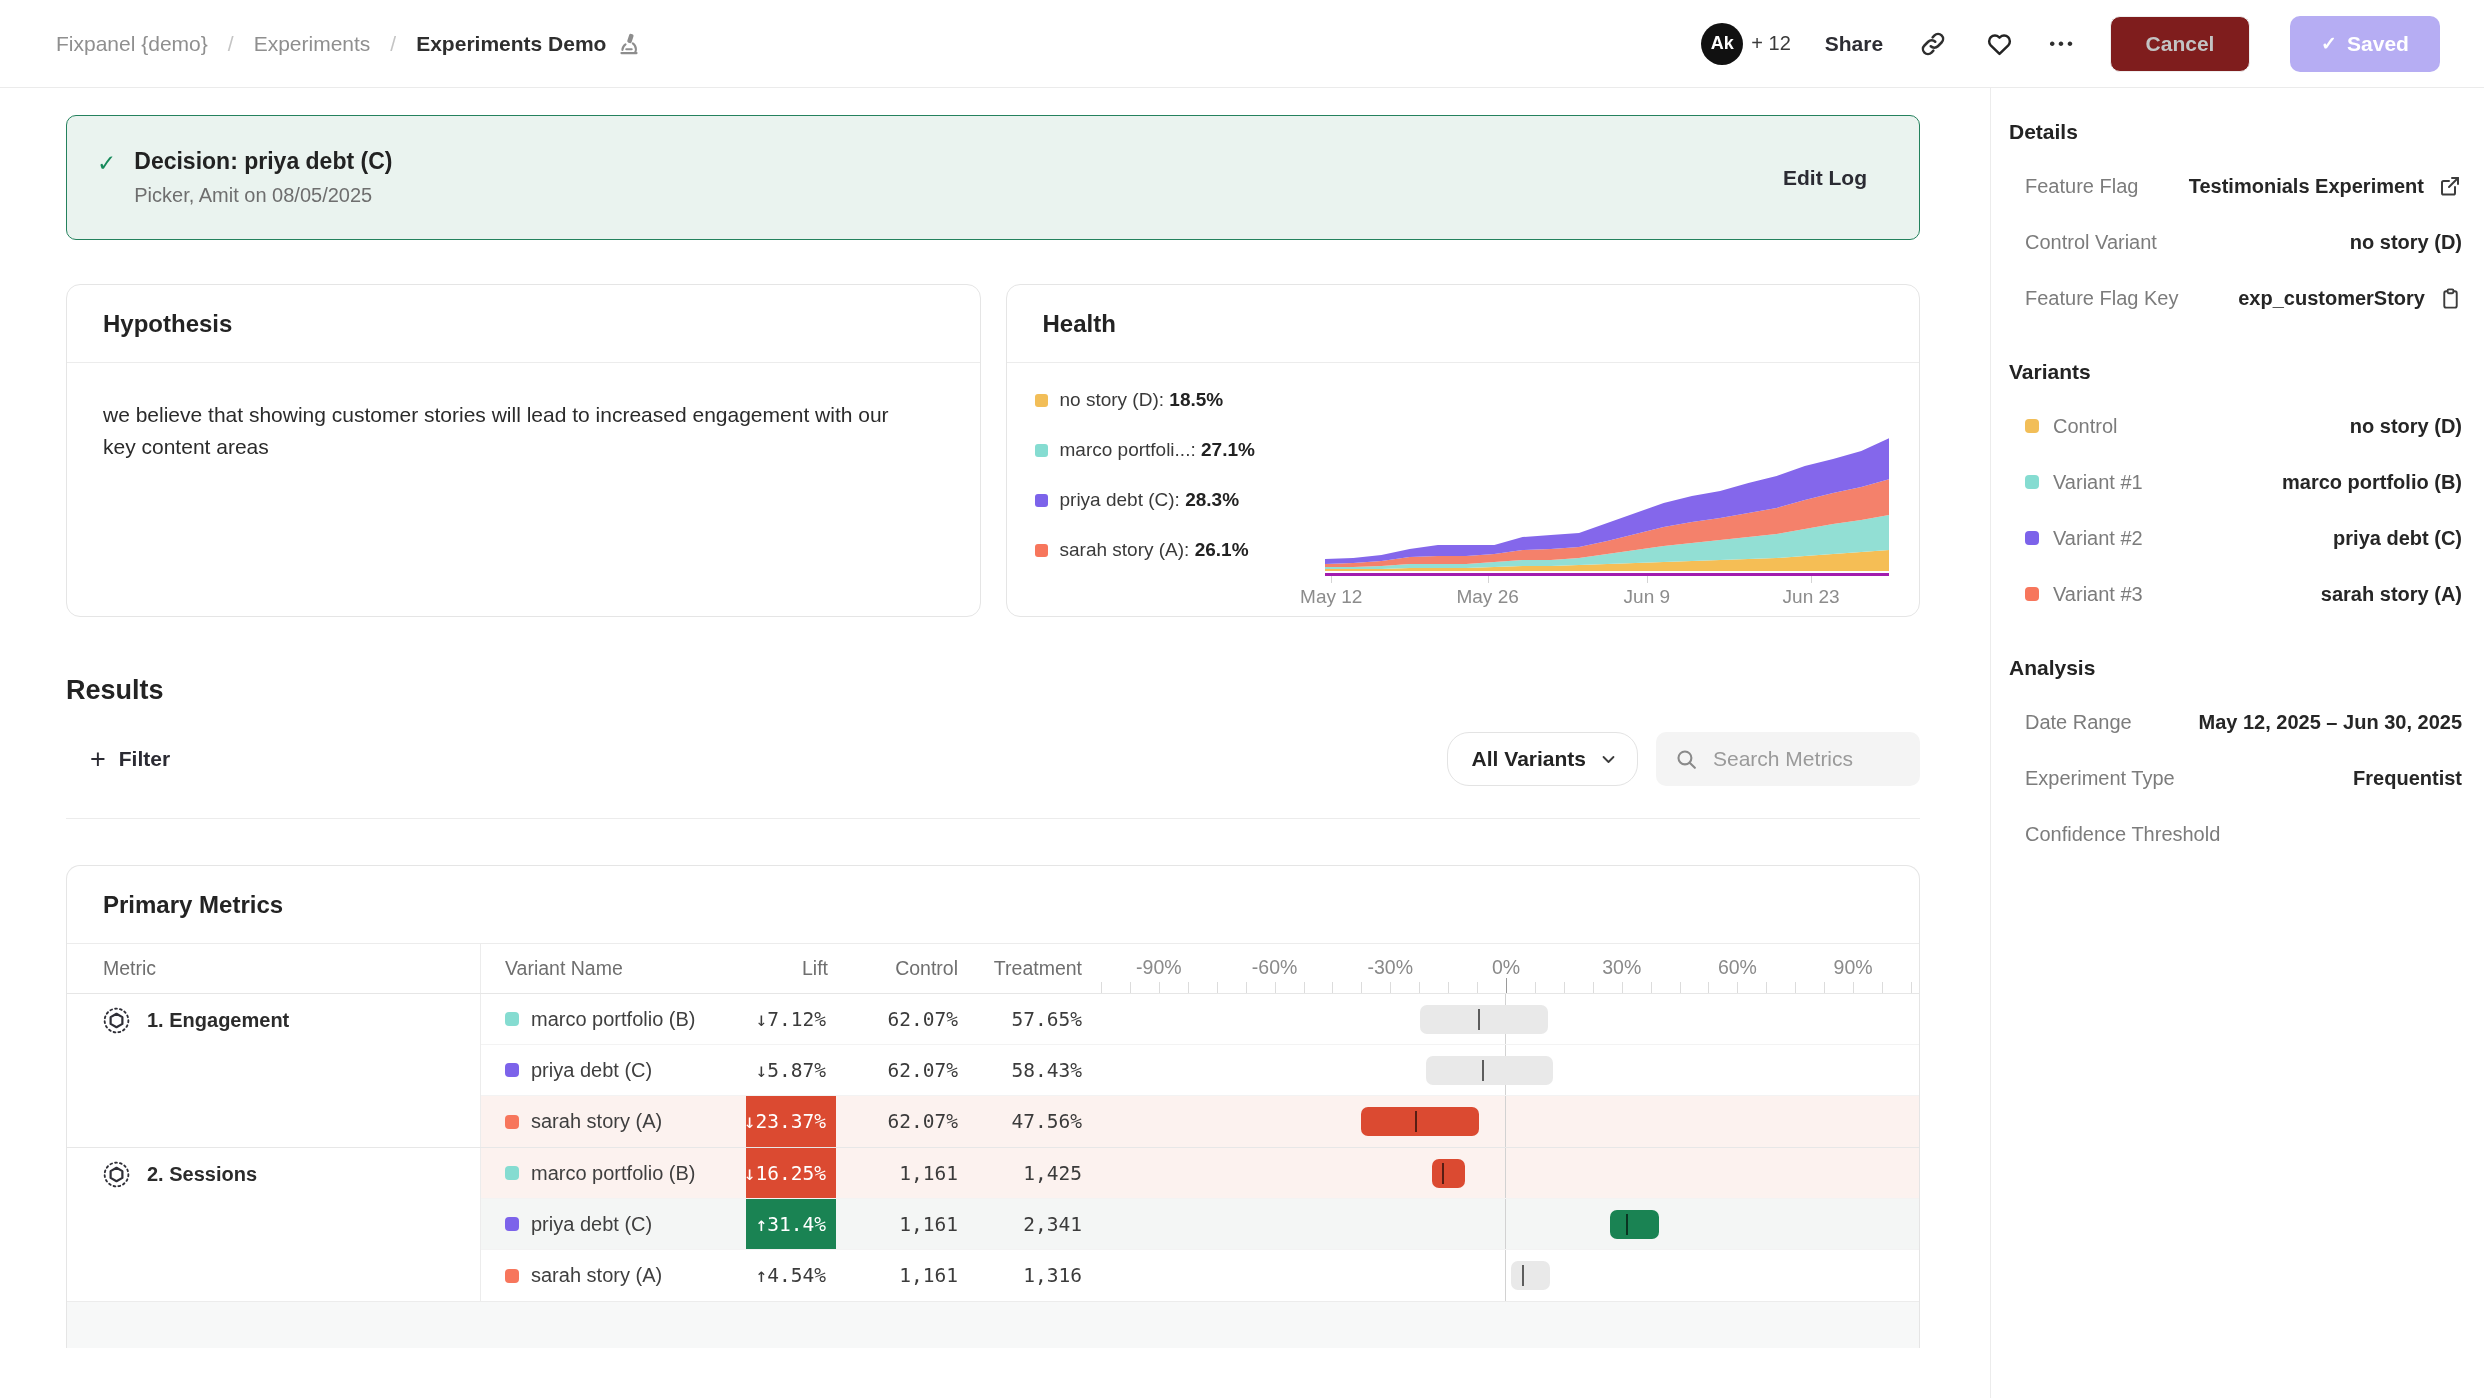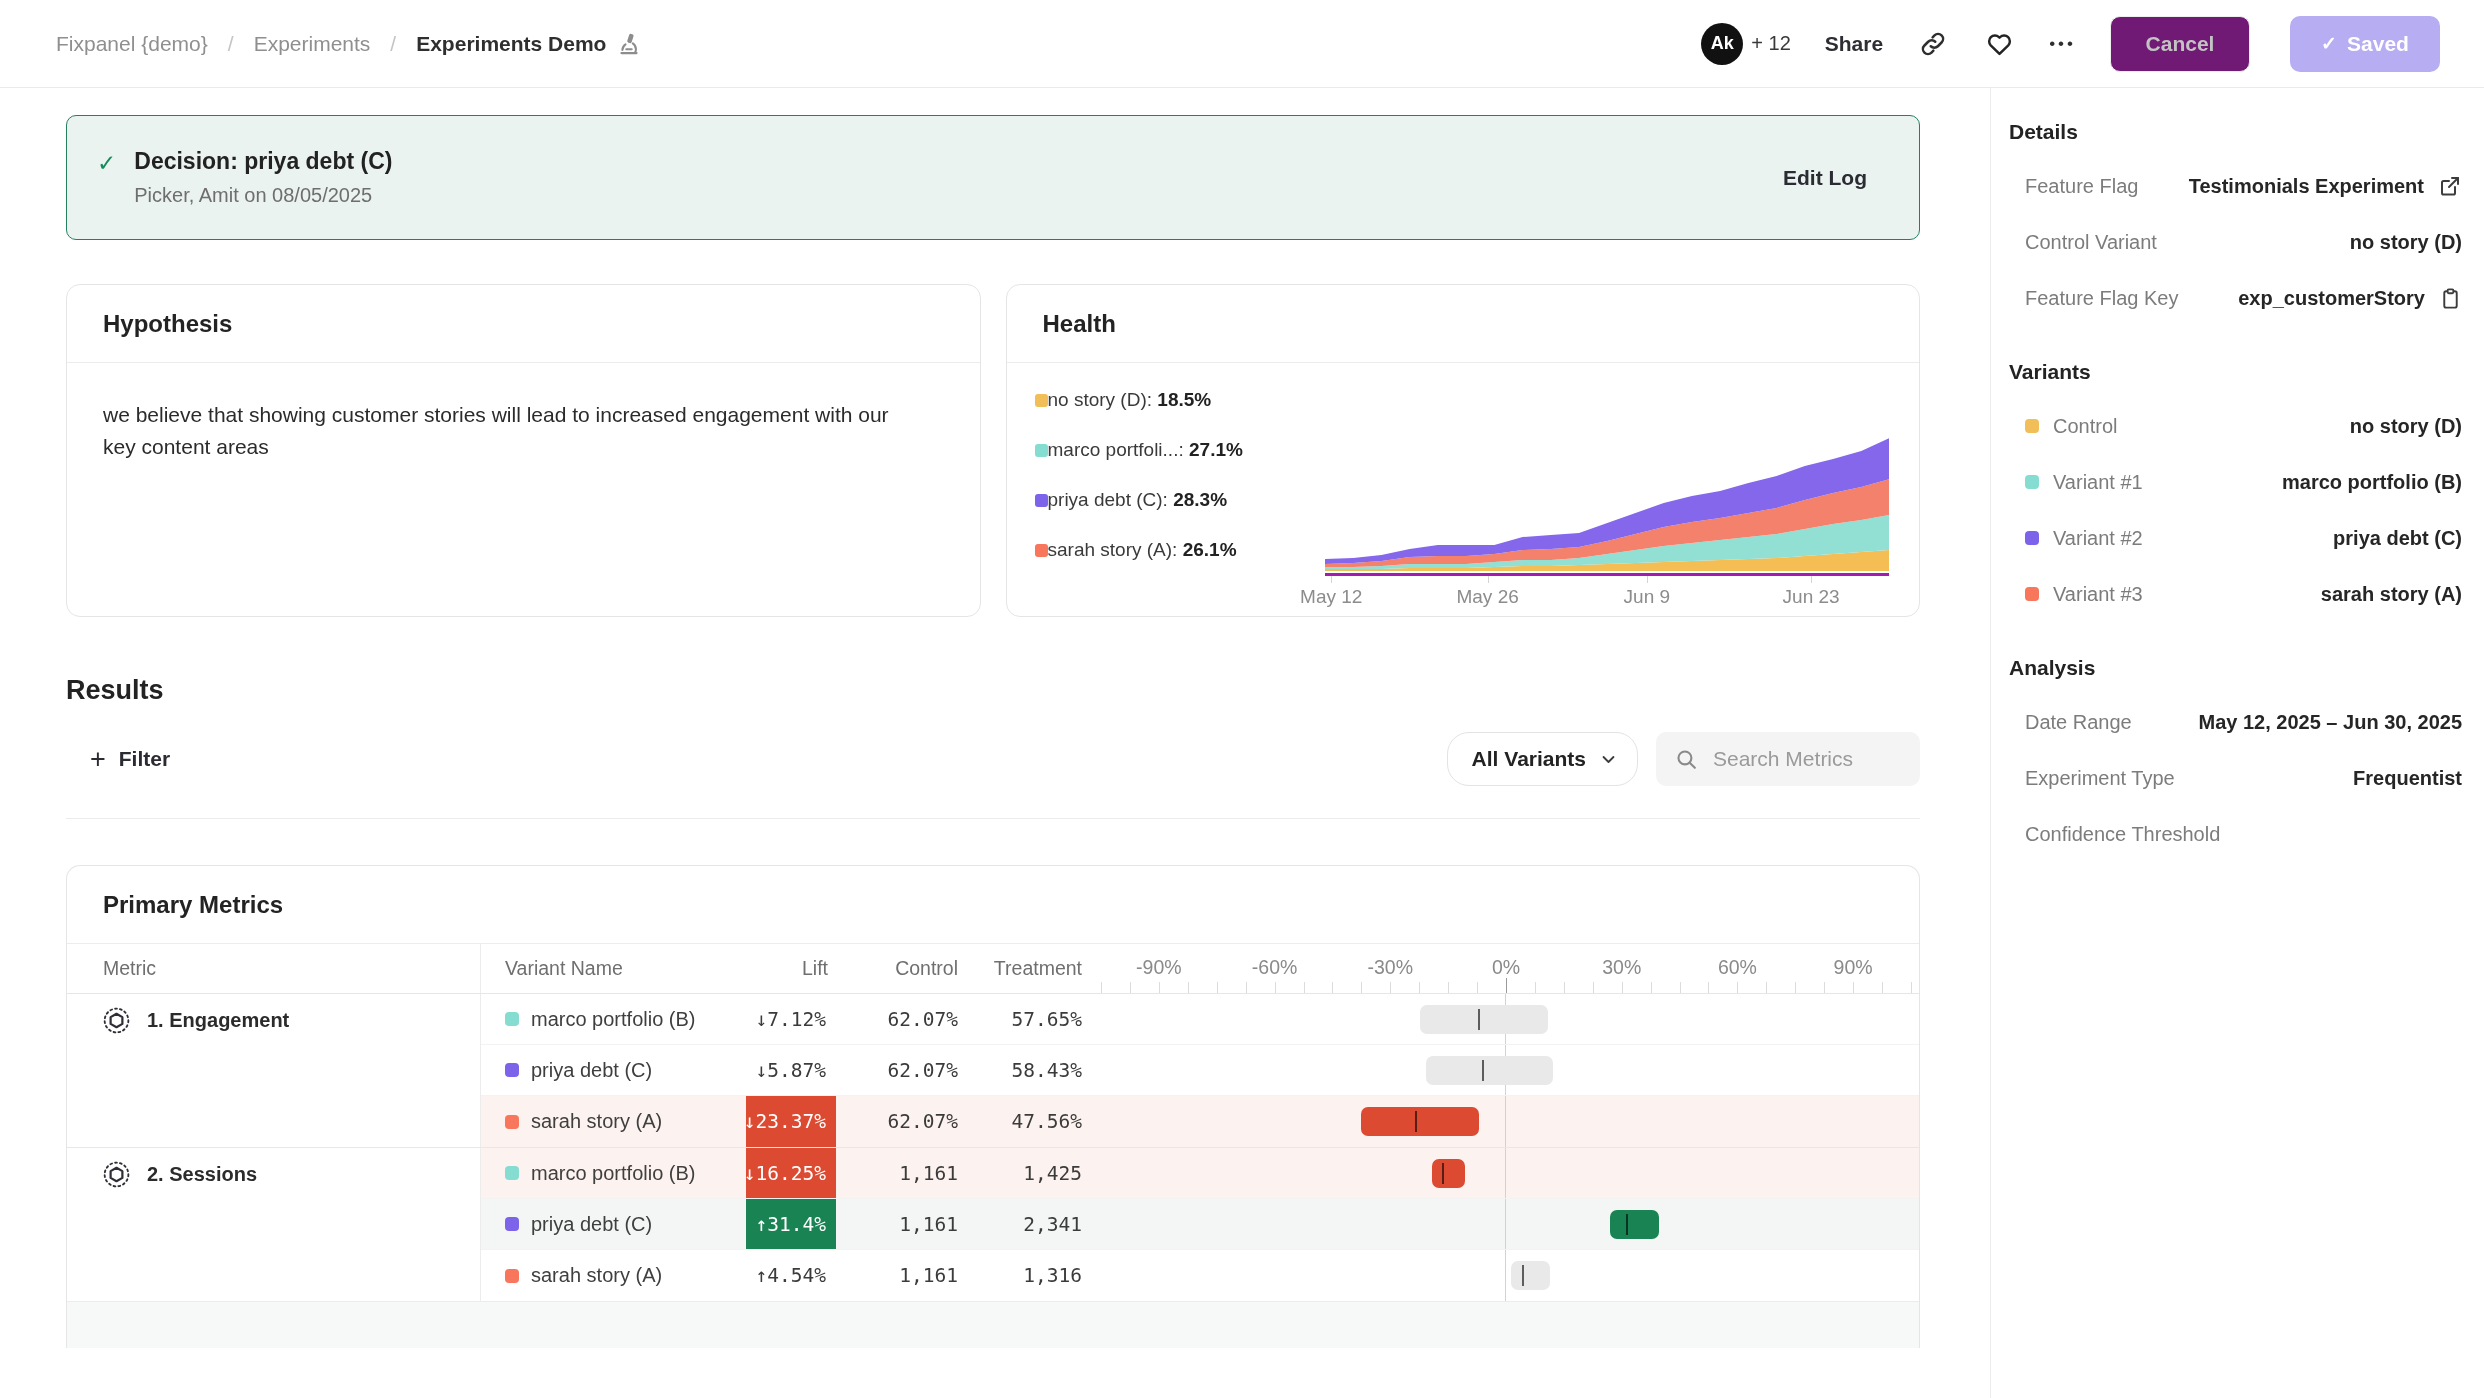--- a/index.html
+++ b/index.html
@@ -16,21 +16,21 @@
   .topbar-right { display:flex; align-items:center; gap:34px; }
   .avatar-group { display:flex; align-items:center; gap:8px; }
   .avatar { width:42px; height:42px; border-radius:50%; background:#111; color:#fff;
             display:flex; align-items:center; justify-content:center; font-size:18px; font-weight:bold; }
   .collab { font-size:20px; color:#3a3a3a; }
   .share { font-size:21px; font-weight:bold; color:#2d2d33; cursor:pointer; }
   .icon-btn { width:32px; height:32px; display:flex; align-items:center; justify-content:center; cursor:pointer; color:#2f2f2f; }
   .more-dots { font-size:17px; letter-spacing:3px; color:#2f2f2f; cursor:pointer; }
   .btn { height:56px; border-radius:10px; display:flex; align-items:center; justify-content:center;
          font-size:21px; font-weight:bold; cursor:pointer; }
-  .btn-cancel { width:140px; background:#701a75; border:1px solid #efefef; color:#c3c3c3;text-align:right; }
+  .btn-cancel { width:140px; background:#7f1d1d; border:1px solid #efefef; color:#c3c3c3;text-align:right; }
   .btn-saved { width:150px; background:#b6adf3; border:none; color:#fff; gap:10px; margin-left:6px;}
   .btn-saved .chk { font-size:19px; }
 
   
   .content { display:flex; height:1310px; }
   .main { width:1990px; padding:0 70px 0 66px; overflow:hidden; }
   .sidebar { width:494px; border-left:1px solid #ececec; padding:32px 22px 0 18px; overflow:hidden; }
 
   
   .banner { margin-top:27px; height:125px; background:#eaf3ef; border:1px solid #24815d;
@@ -48,21 +48,21 @@
 
   
   .cards-row { margin-top:44px; display:flex; gap:25px; }
   .card { flex:1; border:1px solid #e5e5e5; border-radius:14px; background:#fff; height:333px; overflow:hidden; }
   .card-head { height:78px; display:flex; align-items:center; padding:0 36px; border-bottom:1px solid #ececec; }
   .card-title { font-size:24px; font-weight:bold; color:#232323; }
   .hypothesis-body { padding:36px; font-size:21px; line-height:1.5; color:#2b2b2b; max-width:880px; }
 
   .health-body { display:flex; padding:12px 30px 10px 28px; height:254px; }
   .legend { width:290px; padding-top:14px; }
-  .legend-item { display:flex; align-items:center; margin-bottom:28px; font-size:19px; color:#3a3a3a; }
+  .legend-item { display:flex; align-items:center; gap:12px; margin-bottom:28px; font-size:19px; color:#3a3a3a; }
   .legend-swatch { width:13px; height:13px; border-radius:3px; flex:0 0 auto; }
   .legend-val { font-weight:bold; color:#222; }
   .chartbox { flex:1; display:flex; flex-direction:column; justify-content:flex-end; }
   .chart-svg { width:100%; height:142px; display:block; }
   .chart-xaxis { position:relative; height:34px; border-top:3px solid #a21caf; }
   .chart-xlabel { position:absolute; top:10px; transform:translateX(-50%); font-size:19px; color:#8c8c8c; white-space:nowrap; }
   .chart-xtick { position:absolute; top:0; width:1px; height:7px; background:#d4d4d4; }
 
   
   .toolbar { margin-top:26px; display:flex; align-items:center; justify-content:space-between; }

